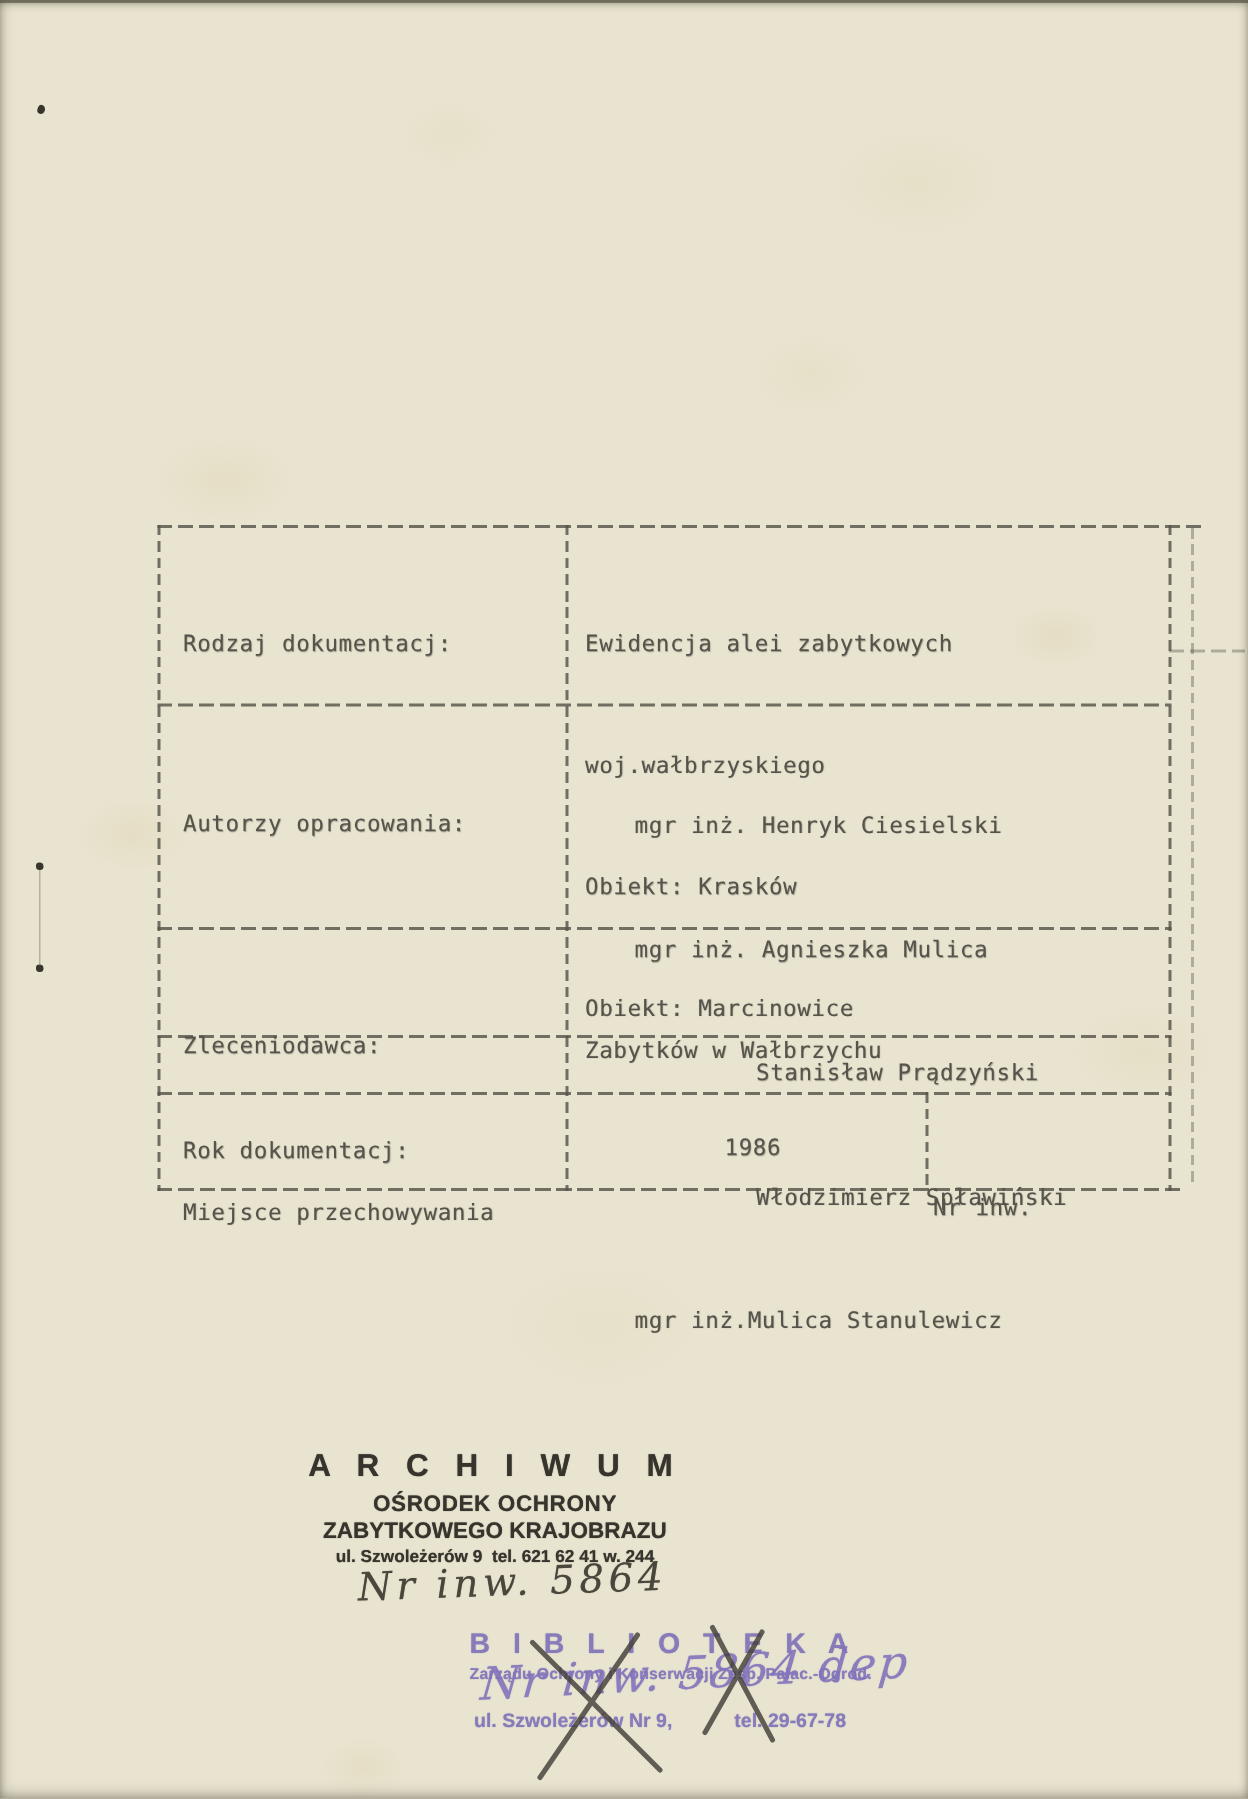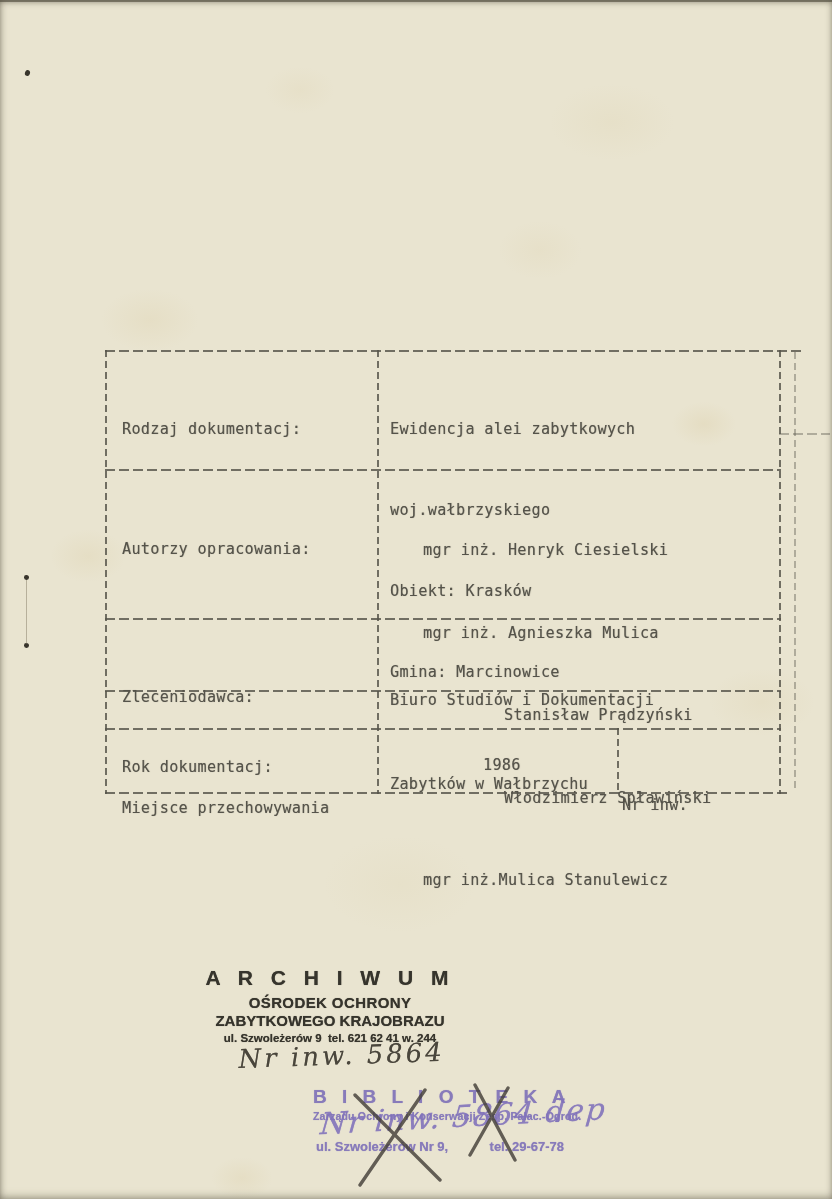--- a/index.html
+++ b/index.html
@@ -101,39 +101,38 @@
     <div class="vline faint" style="left:794px;top:352px;height:438px;"></div>
     <div class="hline faint" style="left:779px;top:433px;width:51px;"></div>
 
     <div class="tw" style="left:122px;top:362px;">
       <div>Rodzaj dokumentacj:</div>
     </div>
     <div class="tw" style="left:390px;top:362px;">
       <div>Ewidencja alei zabytkowych</div>
       <div>woj.wałbrzyskiego</div>
       <div>Obiekt: Krasków</div>
-      <div>Gmina: Marcinowice</div>
+      <div>Obiekt: Marcinowice</div>
     </div>
 
     <div class="tw" style="left:122px;top:482px;">
       <div>Autorzy opracowania:</div>
     </div>
     <div class="tw" style="left:390px;top:482px;line-height:27.5px;margin-left:33px;">
       <div>mgr inż. Henryk Ciesielski</div>
       <div>mgr inż. Agnieszka Mulica</div>
       <div class="indent">Stanisław Prądzyński</div>
       <div class="indent">Włodzimierz Spławiński</div>
       <div>mgr inż.Mulica Stanulewicz</div>
     </div>
 
     <div class="tw" style="left:122px;top:630px;">
       <div>Zleceniodawca:</div>
     </div>
     <div class="tw" style="left:390px;top:630px;line-height:28px;">
-      <div>Biuro Studiów i Dokumentacji</div>
       <div>Zabytków w Wałbrzychu</div>
     </div>
 
     <div class="tw" style="left:122px;top:700px;">
       <div>Rok dokumentacj:</div>
     </div>
     <div class="tw" style="left:483px;top:698px;">
       <div>1986</div>
     </div>
 

